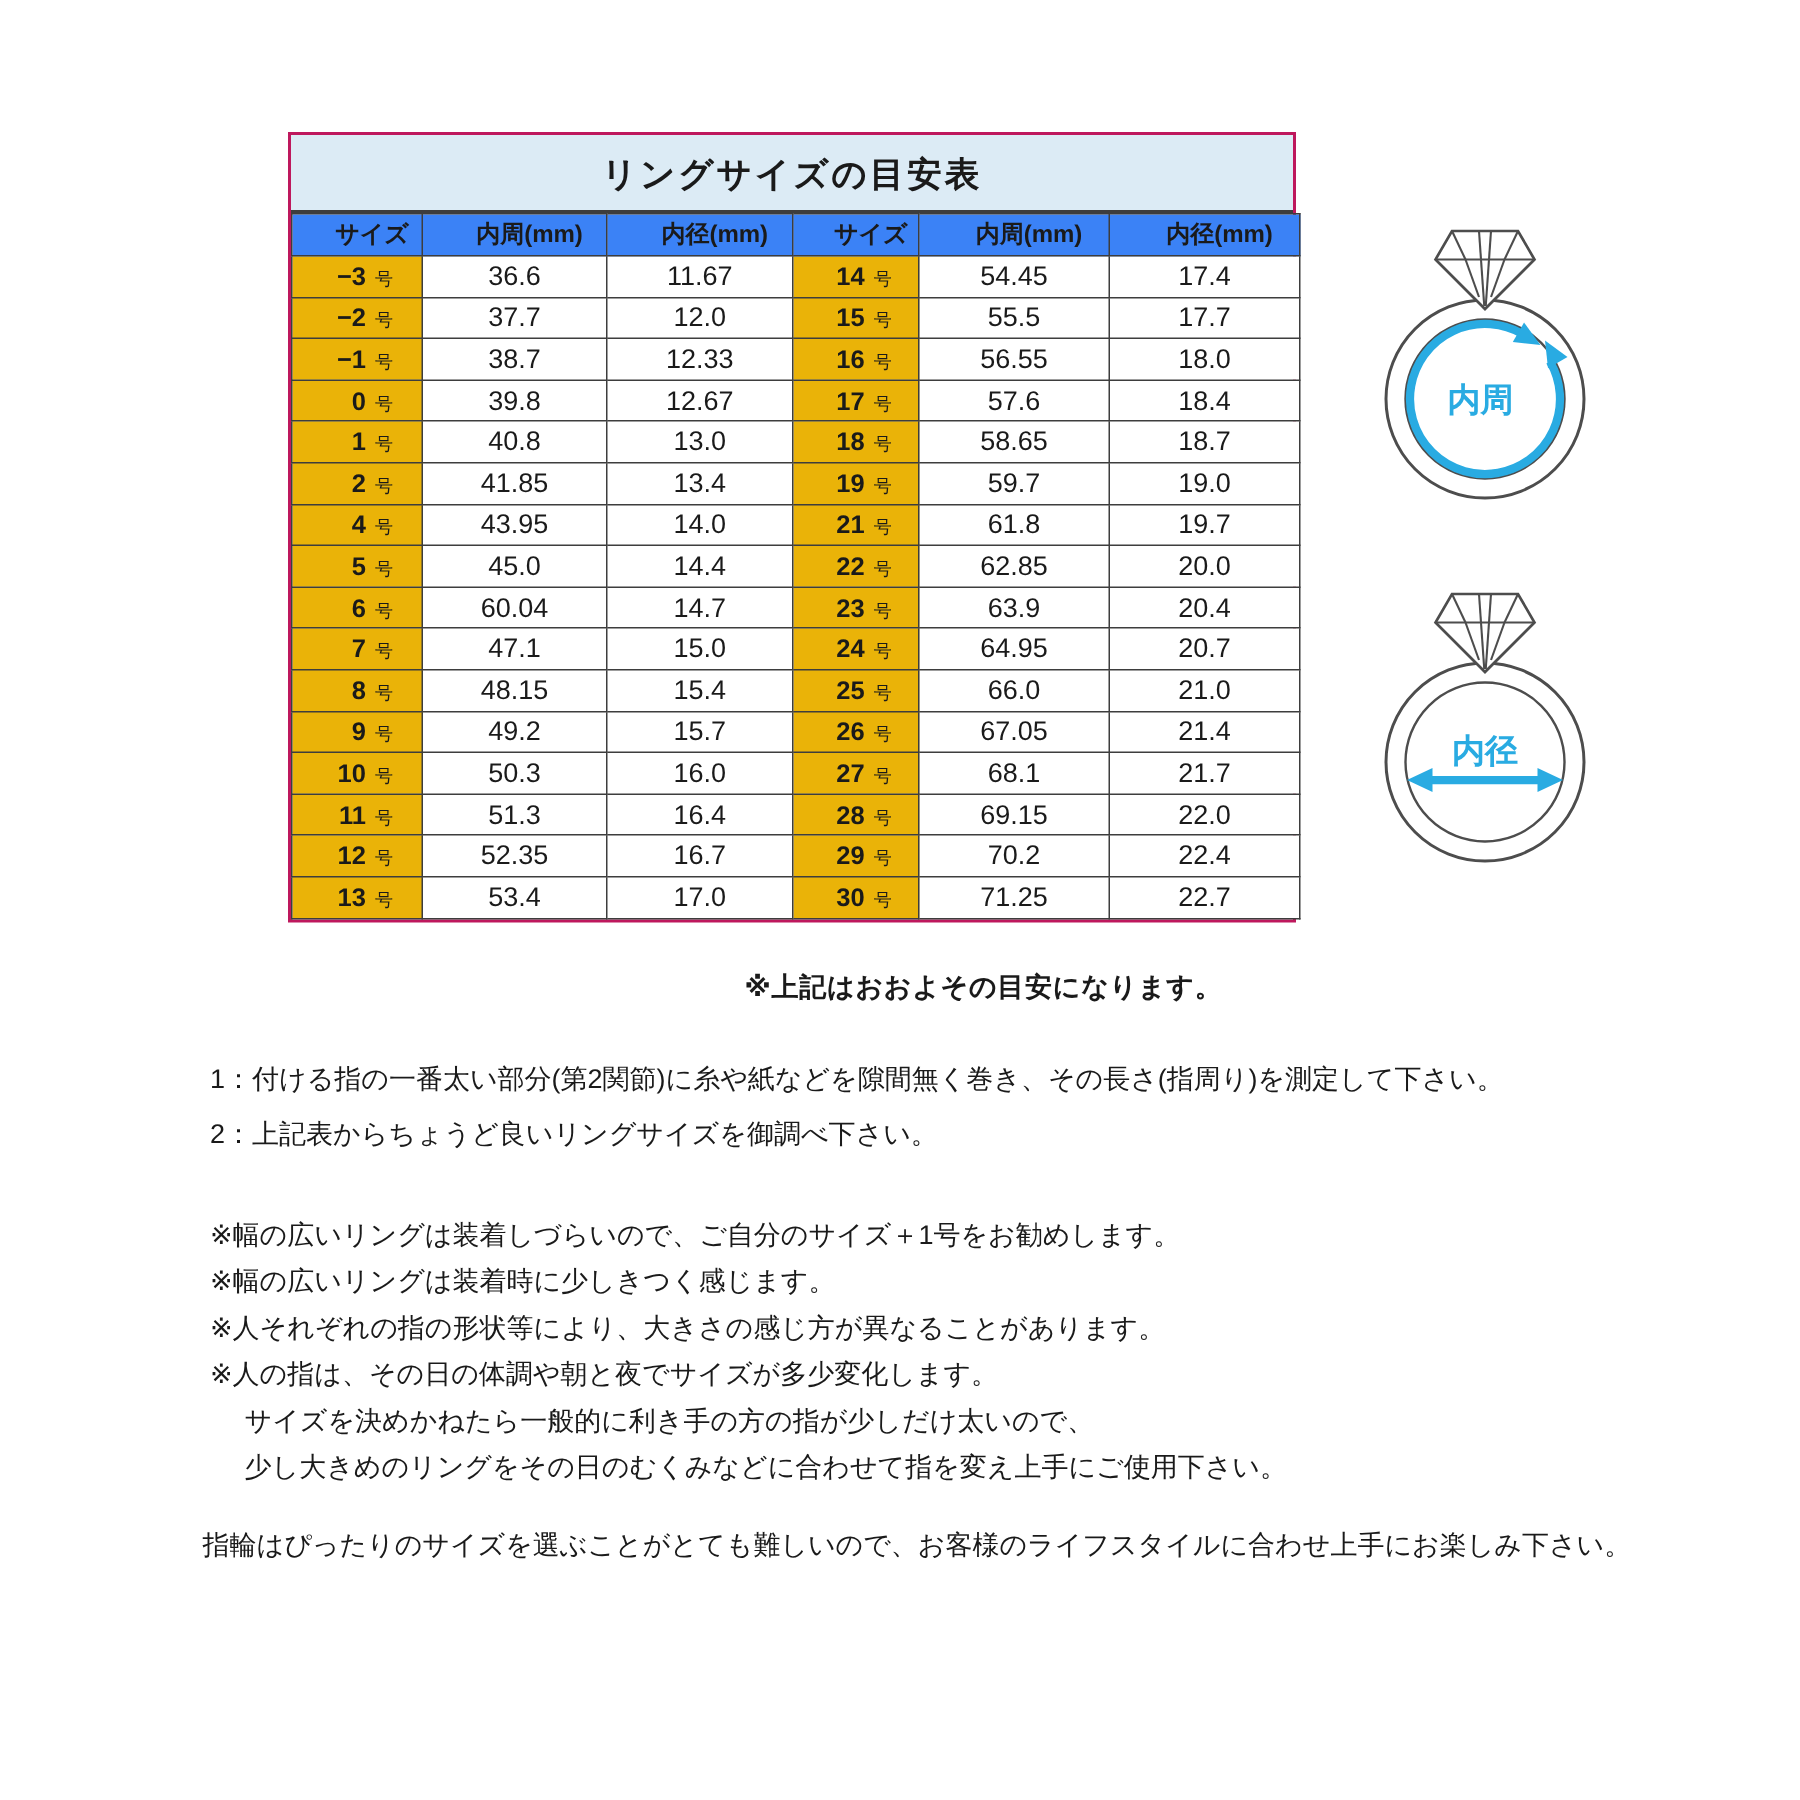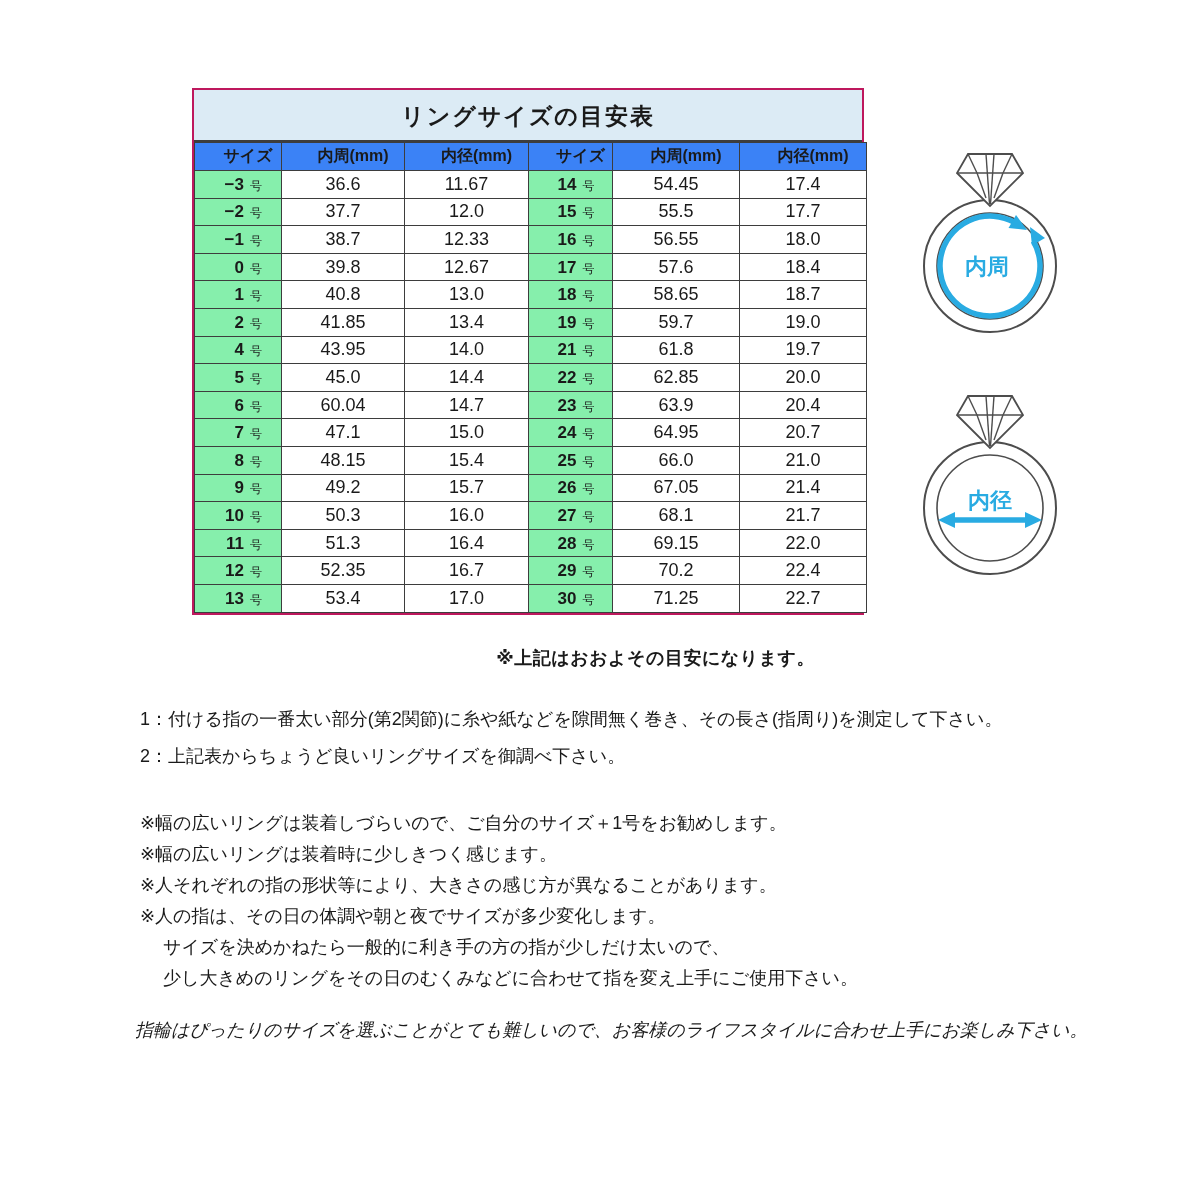--- a/index.html
+++ b/index.html
@@ -23,21 +23,21 @@
   }
   table { width:100%; border-collapse:collapse; table-layout:fixed; }
   th {
     background:#3b82f6; font-weight:bold; font-size:16px;
     height:28px; border:1.5px solid #3d3d3d; text-align:center;padding-left:20px;
   }
   td {
     background:#ffffff; font-size:18px; text-align:center;
     height:27.6px; border:1.5px solid #3d3d3d; padding:0;
   }
-  td.size-cell { background:#86efac; }
+  td.size-cell { background:#eab308; }
   td.size-cell .num { display:inline-block; min-width:30px; text-align:right; font-weight:bold; font-size:17px; }
   td.size-cell .unit { font-size:12px; font-weight:normal; margin-left:6px; }
 
   .footnote {
     position:absolute; top:646px; right:385px;
     font-size:18px; font-weight:bold; letter-spacing:0.5px;
   }
 
   
   .ring-svg { position:absolute; width:150px; height:215px; }
@@ -48,21 +48,21 @@
   .blue-stroke { fill:none; stroke-width:5.5; stroke-linecap:butt; }
   .ring-label { font-weight:bold; font-size:22px; text-anchor:middle; font-family:"Liberation Sans","DejaVu Sans",sans-serif; }
 
   
   .measure { position:absolute; left:140px; top:710px; width:1020px; }
   .measure h2 { font-size:20px; font-weight:bold; line-height:20px; margin-bottom:20px; }
   .measure p.step { font-size:18px; line-height:18px; margin-bottom:19px; }
   .measure .notes { margin-top:49px; }
   .measure .notes p { font-size:18px; line-height:18px; margin-bottom:13px; }
   .measure .notes p.indent { padding-left:23px; }
-  .measure p.closing { font-size:18px; line-height:18px; margin-top:34px; margin-left:-5px;font-style:italic; }
+  .measure p.closing { font-size:18px; line-height:18px; margin-top:34px; margin-left:-5px; }
 </style>
 </head>
 <body>
 
 <div class="canvas">
 
   <div class="size-table">
     <div class="table-title">リングサイズの目安表</div>
     <table>
       <colgroup>

